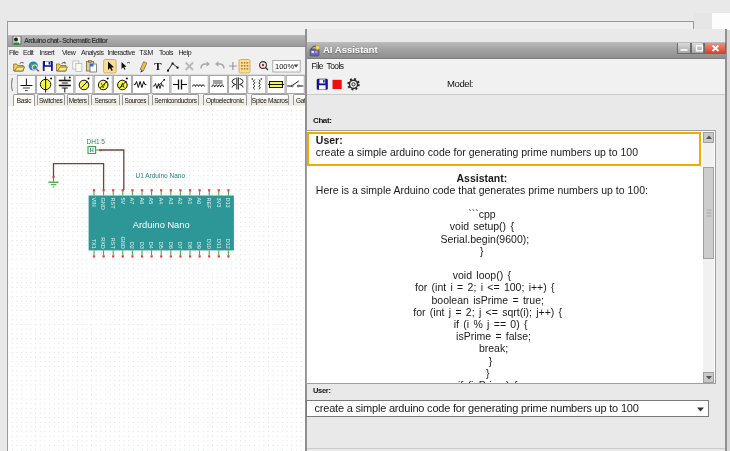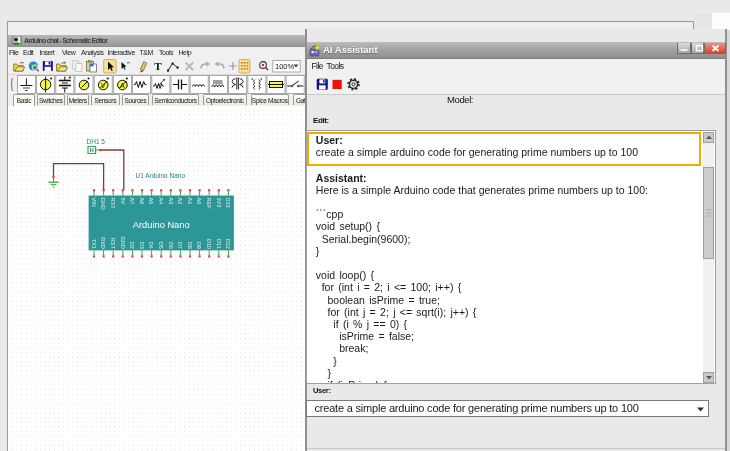--- a/index.html
+++ b/index.html
@@ -39,21 +39,21 @@
       background:linear-gradient(180deg,#dcdcdc,#a6a6a6);}
   #ai-menu{left:0;top:17px;width:100%;height:14px;background:#f1f1f1;}
   #ai-menu span{position:absolute;top:2px;font-size:8.5px;letter-spacing:-0.6px;color:#111;}
   #ai-tb{left:0;top:31px;width:100%;height:22px;background:#f1f1f1;
       border-bottom:1px solid #c9c9c9;box-sizing:border-box;}
   #chat-label{left:6px;top:73.5px;font-size:8px;letter-spacing:-0.4px;font-weight:bold;color:#111;}
   #chatbox{left:-0.7px;top:88px;width:409.5px;height:253.5px;background:#fff;
       border:1px solid #a0a0a0;box-sizing:border-box;overflow:hidden;}
   #chattext .n{word-spacing:0;}
   #chattext{position:absolute;left:8.5px;top:40.5px;font-size:10.5px;line-height:12.2px;
-      color:#1a1a1a;white-space:pre;}
+      color:#1a1a1a;white-space:pre;text-align:center;}
   #userbox{position:absolute;left:0px;top:0.5px;width:394px;height:34px;
       border:2px solid #f0ad00;box-sizing:border-box;}
   #userbox .inner{position:absolute;left:6.5px;top:0.5px;font-size:10.5px;line-height:12.2px;color:#1a1a1a;}
   
   #sb{position:absolute;right:0.5px;top:0.5px;width:11.5px;height:251.5px;background:#f1f1f1;}
   .sbtn{position:absolute;left:0;width:11.5px;height:11px;background:#c9c9c9;
         border:1px solid #9f9f9f;box-sizing:border-box;}
   .sbtn svg,#sb-thumb svg{display:block;}
   #sb-thumb{position:absolute;left:0;top:35px;width:11.5px;height:92px;background:#cdcdcd;
         border:1px solid #9f9f9f;box-sizing:border-box;}
@@ -471,23 +471,23 @@
         <rect x="3" y="8.3" width="6.6" height="4.2" fill="#fff"></rect>
 
         <rect x="16.5" y="2.8" width="9.2" height="9.2" fill="#ee0e0e"></rect>
 
         <g transform="translate(37.5,7.3)">
           <circle r="4.1" fill="none" stroke="#2a2a2a" stroke-width="1.5"></circle>
           <circle r="5.3" fill="none" stroke="#2a2a2a" stroke-width="2" stroke-dasharray="1.9 2.26"></circle>
           <circle r="1.6" fill="#f1f1f1" stroke="#2a2a2a" stroke-width="1"></circle>
         </g>
       </svg>
-      <span style="position:absolute;left:140px;top:21px;font-size:9.5px;letter-spacing:-0.4px;color:#111;">Model:</span>
-    </div>
-    <div id="chat-label" class="abs">Edit:</div>
+      <span style="position:absolute;left:140px;top:5px;font-size:9.5px;letter-spacing:-0.4px;color:#111;">Model:</span>
+    </div>
+    <div id="chat-label" class="abs">Chat:</div>
     <div id="chatbox" class="abs">
       <div id="userbox">
         <div class="inner"><b>User:</b><br>create a simple arduino code for generating prime numbers up to 100</div>
       </div>
       <div id="chattext"><b>Assistant:</b>
 Here is a simple Arduino code that generates prime numbers up to 100:
 
 ```cpp<span style="word-spacing:1.4px">
 void setup() {
 <span class="n">  </span>Serial.begin(9600);

